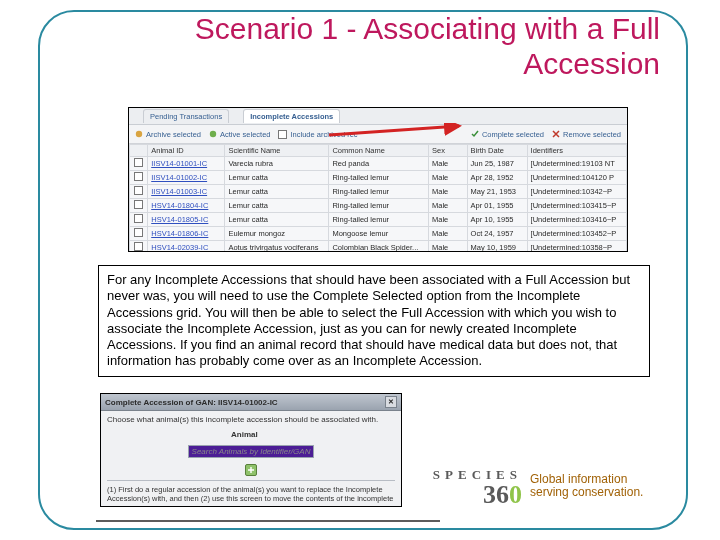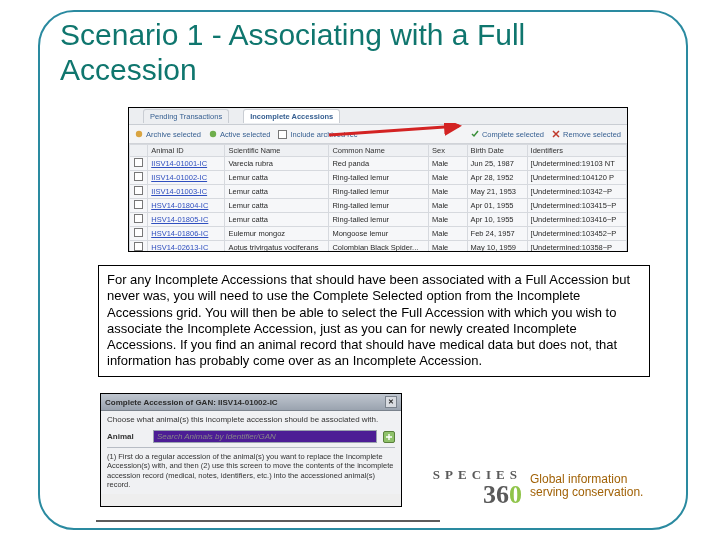--- a/index.html
+++ b/index.html
@@ -17,26 +17,26 @@
     left: 38px;
     top: 10px;
     width: 650px;
     height: 520px;
     border: 2px solid #2a8aa0;
     border-radius: 36px;
     box-sizing: border-box;
   }
   .title {
     position: absolute;
-    top: 18px;
+    top: 12px;
     left: 60px;
     width: 600px;
-    text-align: left;
+    text-align: right;
     font-size: 30px;
-    color: #0f766e;
+    color: #be185d;
     line-height: 1.15;
   }
   
   .top-shot {
     position: absolute;
     left: 128px;
     top: 107px;
     width: 498px;
     height: 143px;
     border: 1px solid #000;
@@ -98,21 +98,21 @@
     background:linear-gradient(#bfc6cf,#9aa3af);
     color:#2b2b2b;
     padding:2px 4px;
     font-weight:bold;
     display:flex; justify-content:space-between; align-items:center;
     border-bottom:1px solid #7a828c;
   }
   .modal-close{width:10px;height:10px;background:#d9dce1;border:1px solid #7a828c;display:flex;align-items:center;justify-content:center;font-size:7px;}
   .modal-body{padding:4px 6px;background:#f0f1f3;}
   .modal-prompt{margin-bottom:6px;}
-  .modal-row{display:flex;align-items:center;gap:6px;margin-bottom:0;}
+  .modal-row{display:flex;align-items:center;gap:6px;margin-bottom:0;flex-direction:column;}
   .modal-label{font-weight:bold;width:40px;}
   .modal-input{flex:1;border:1px solid #9aa3af;background:#4c1d95;padding:1px 3px;color:#888;font-style:italic;}
   .modal-icon{width:10px;height:10px;border:1px solid #59803c;background:#8fc26a;border-radius:2px;}
   .modal-hr{border:none;border-top:1px solid #b7bcc4;margin:4px 0;}
   .modal-note{font-size:7.5px;line-height:1.25;color:#333;}
 
   
   .logo-block {
     position:absolute;
     right:60px;
@@ -246,26 +246,26 @@
           <td>Male</td>
           <td>Apr 10, 1955</td>
           <td>[Undetermined:103416~P</td>
         </tr>
         <tr>
           <td class="chkcell"><span class="chk"></span></td>
           <td class="link">HSV14-01806-IC</td>
           <td>Eulemur mongoz</td>
           <td>Mongoose lemur</td>
           <td>Male</td>
-          <td>Feb 24, 1957</td>
+          <td>Oct 24, 1957</td>
           <td>[Undetermined:103452~P</td>
         </tr>
         <tr>
           <td class="chkcell"><span class="chk"></span></td>
-          <td class="link">HSV14-02613-IC</td>
+          <td class="link">HSV14-02039-IC</td>
           <td>Aotus trivirgatus vociferans</td>
           <td>Colombian Black Spider...</td>
           <td>Male</td>
           <td>May 10, 1959</td>
           <td>[Undetermined:10358~P</td>
         </tr>
       </tbody>
   </table>
 
   <svg class="red-arrow" viewBox="0 0 140 14">

